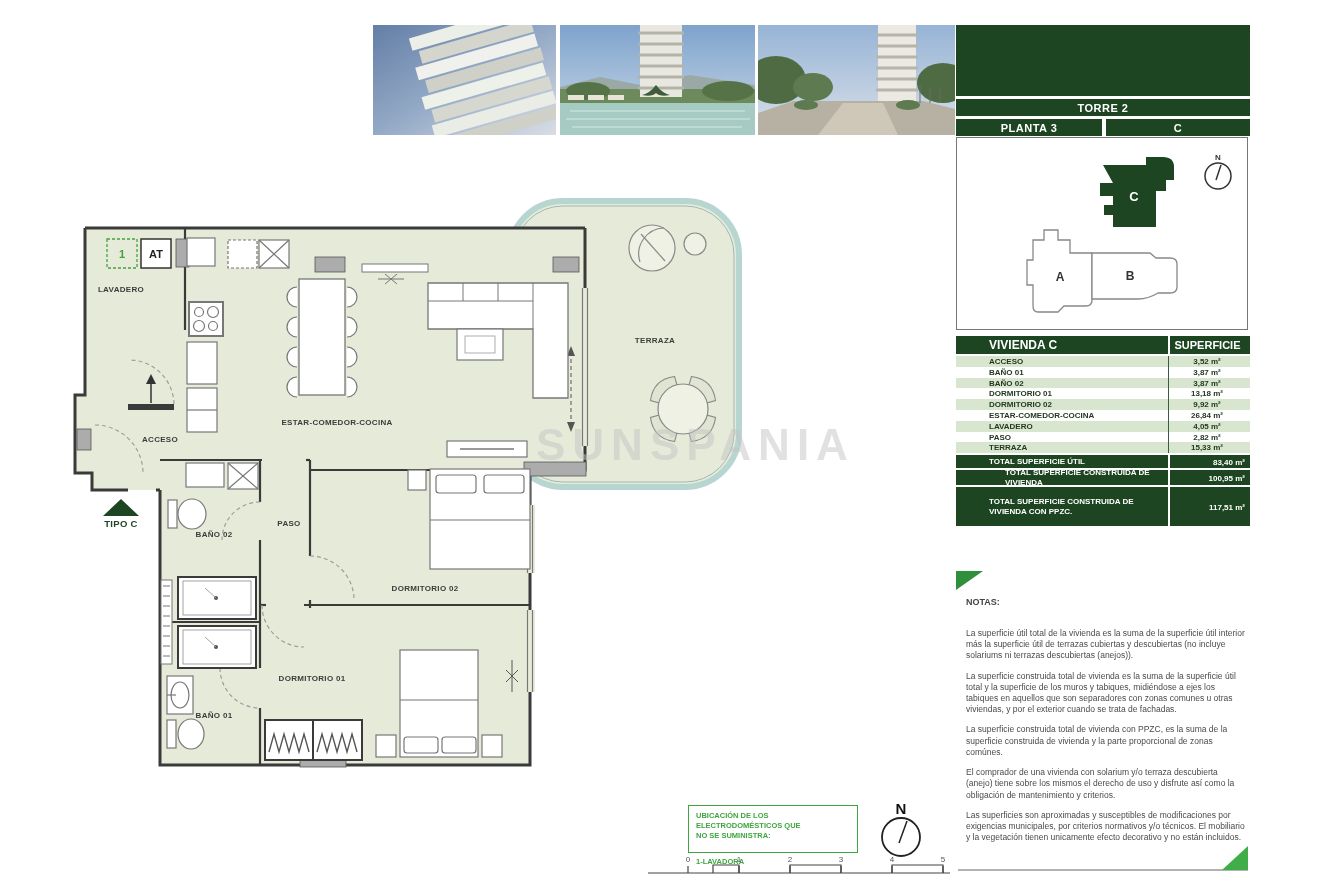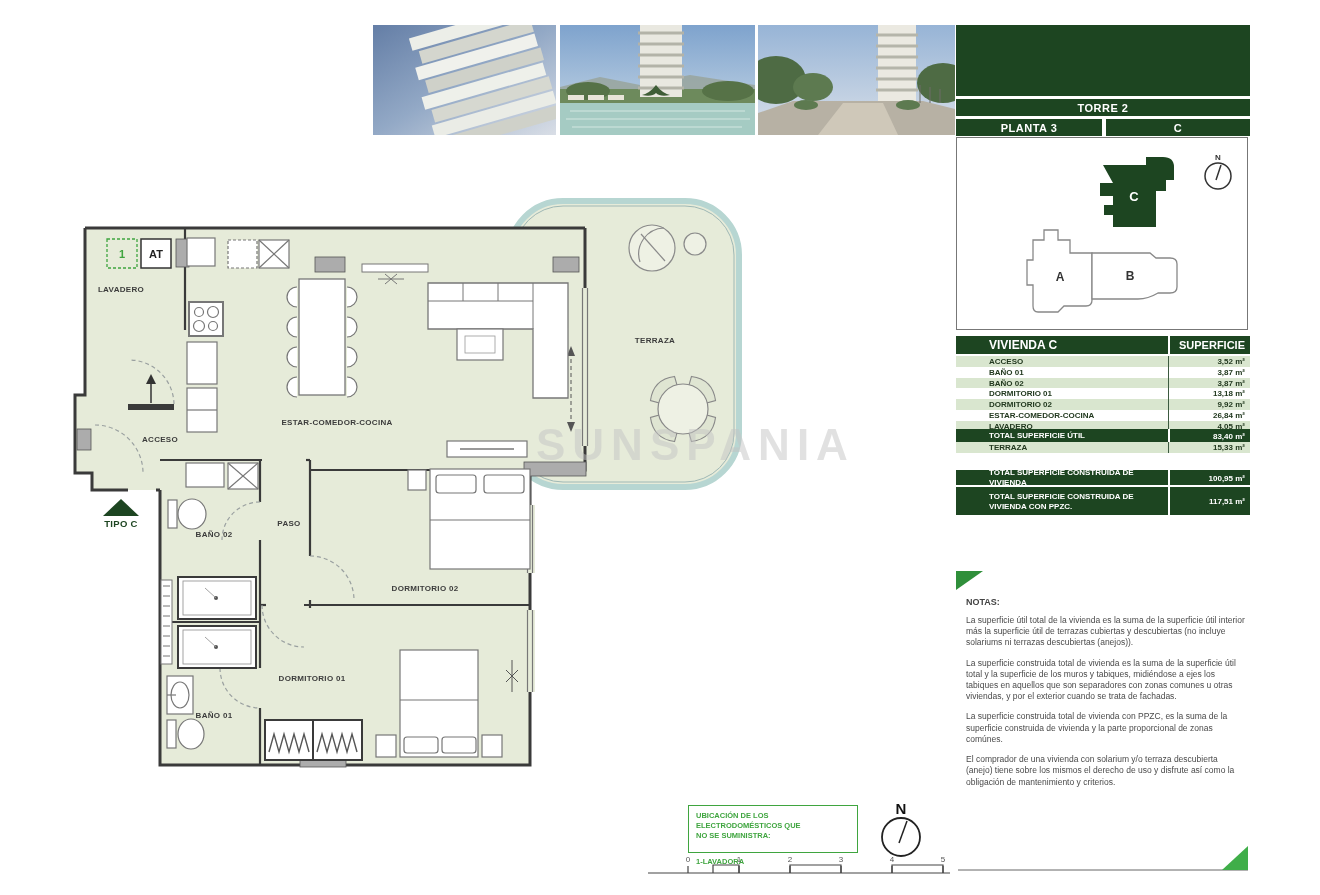--- a/index.html
+++ b/index.html
@@ -8,29 +8,29 @@
   .abs{position:absolute;}
   
   .photo{position:absolute;top:25px;height:110px;overflow:hidden;}
   
   .bar{position:absolute;background:#1d4521;color:#fff;font-weight:bold;
        display:flex;align-items:center;justify-content:center;font-size:11px;letter-spacing:.5px;}
   .keybox{position:absolute;left:956px;top:137px;width:292px;height:193px;background:#fff;border:1px solid #777;box-sizing:border-box;}
   
   .trow{position:absolute;left:956px;width:294px;display:flex;box-sizing:border-box;}
   .trow .lbl{flex:1;padding:1px 0 0 5px;box-sizing:border-box;margin-left:28px;}
-  .trow .val{width:82px;text-align:right;padding:1px 5px 0 0;box-sizing:border-box;}
+  .trow .val{width:82px;text-align:center;padding:1px 5px 0 0;box-sizing:border-box;}
   .data-row{font-size:8px;font-weight:bold;color:#22391f;height:10.8px;}
   .data-row .val{border-left:1px solid #3c5a40;}
   .total-row{background:#1d4521;color:#fff;font-size:8px;font-weight:bold;}
   .total-row .val{border-left:2px solid #fff;display:flex;align-items:center;justify-content:flex-end;padding-right:5px;}
   .total-row .lbl{display:flex;align-items:center;line-height:1.2;}
   
   .notas{position:absolute;left:958px;top:597px;width:288px;color:#4a4a4a;font-size:8.5px;line-height:1.32;}
-  .notas h4{margin:0 0 6px 8px;font-size:9px;color:#444;font-weight:bold;}
+  .notas h4{margin:0 0 19px 8px;font-size:9px;color:#444;font-weight:bold;}
   .notas p{margin:0 0 9px 8px;}
   
   .legend{position:absolute;left:688px;top:805px;width:170px;height:48px;border:1px solid #3fa53f;
           box-sizing:border-box;color:#3fa53f;font-size:7.5px;font-weight:bold;padding:5px 7px;line-height:1.35;}
   .legend .item{margin-top:16px;}
   .watermark{position:absolute;left:536px;top:420px;font-size:44px;font-weight:bold;color:#c4c4c4;
              opacity:.5;letter-spacing:7px;pointer-events:none;}
   svg text{font-family:"Liberation Sans",sans-serif;}
 </style>
 </head>
@@ -188,42 +188,43 @@
       <div class="val">4,05 m²</div>
     </div>
   <div class="trow data-row" style="top:431.6px;background:#ffffff;">
       <div class="lbl">PASO</div>
       <div class="val">2,82 m²</div>
     </div>
   <div class="trow data-row" style="top:442.4px;background:#d9e6cf;">
       <div class="lbl">TERRAZA</div>
       <div class="val">15,33 m²</div>
     </div>
-  <div class="trow total-row" style="top:429px;height:13px;gap:28px;">
+  <div class="trow total-row" style="top:455px;height:13px;gap:28px;">
     <div class="lbl">TOTAL SUPERFICIE ÚTIL</div>
       <div class="val">83,40 m²</div>
   </div>
-  <div class="trow total-row" style="top:470px;height:15px;">
+  <div class="trow total-row" style="top:470px;height:15px;padding-left:16px;">
     <div class="lbl">TOTAL SUPERFICIE CONSTRUIDA DE VIVIENDA</div>
       <div class="val">100,95 m²</div>
   </div>
-  <div class="trow total-row" style="top:487px;height:28px;">
+  <div class="trow total-row" style="top:487px;height:39px;">
     <div class="lbl" style="width:200px;">TOTAL SUPERFICIE CONSTRUIDA DE VIVIENDA CON PPZC.</div>
       <div class="val">117,51 m²</div>
   </div>
 
   <svg class="abs" style="left:956px;top:570px;" width="30" height="24">
     <polygon points="0,1 27,1 0,20" fill="#2f8f3a"></polygon>
   </svg>
   <div class="notas">
     <h4>NOTAS:</h4>
     <p>La superficie útil total de la vivienda es la suma de la superficie útil interior más la superficie útil de terrazas cubiertas y descubiertas (no incluye solariums ni terrazas descubiertas (anejos)).</p>
     <p>La superficie construida total de vivienda es la suma de la superficie útil total y la superficie de los muros y tabiques, midiéndose a ejes los tabiques en aquellos que son separadores con zonas comunes u otras viviendas, y por el exterior cuando se trata de fachadas.</p>
     <p>La superficie construida total de vivienda con PPZC, es la suma de la superficie construida de vivienda y la parte proporcional de zonas comúnes.</p>
     <p>El comprador de una vivienda con solarium y/o terraza descubierta (anejo) tiene sobre los mismos el derecho de uso y disfrute así como la obligación de mantenimiento y criterios.</p>
+    <p>Las superficies son aproximadas y susceptibles de modificaciones por exigencias municipales, por criterios normativos y/o técnicos. El mobiliario y la vegetación tienen unicamente efecto decorativo y no están incluidos.</p>
   </div>
   <svg class="abs" style="left:956px;top:843px;" width="294" height="30">
     <line x1="2" y1="27" x2="292" y2="27" stroke="#666" stroke-width="1"></line>
     <polygon points="266,27 292,27 292,3" fill="#3fae49"></polygon>
   </svg>
 
   <svg class="abs" style="left:60px;top:192px;" width="690" height="615" viewBox="60 192 690 615">
 
     <g>
       <rect x="509" y="201" width="230" height="286" rx="54" fill="#e6ebd9" stroke="#b7d6d2" stroke-width="6"></rect>

